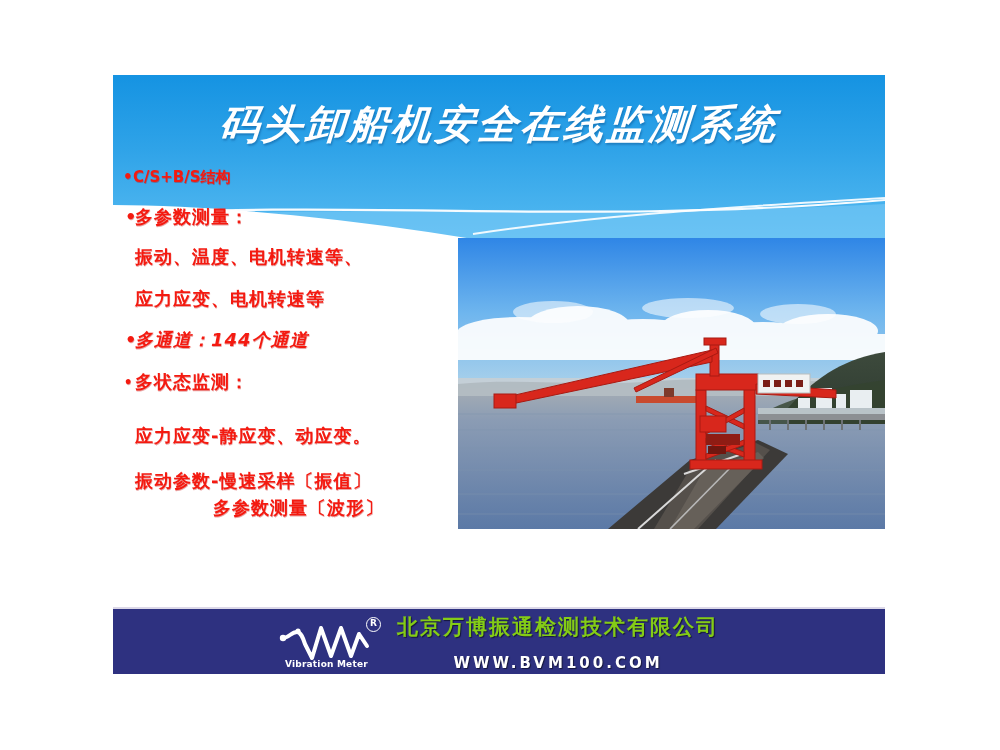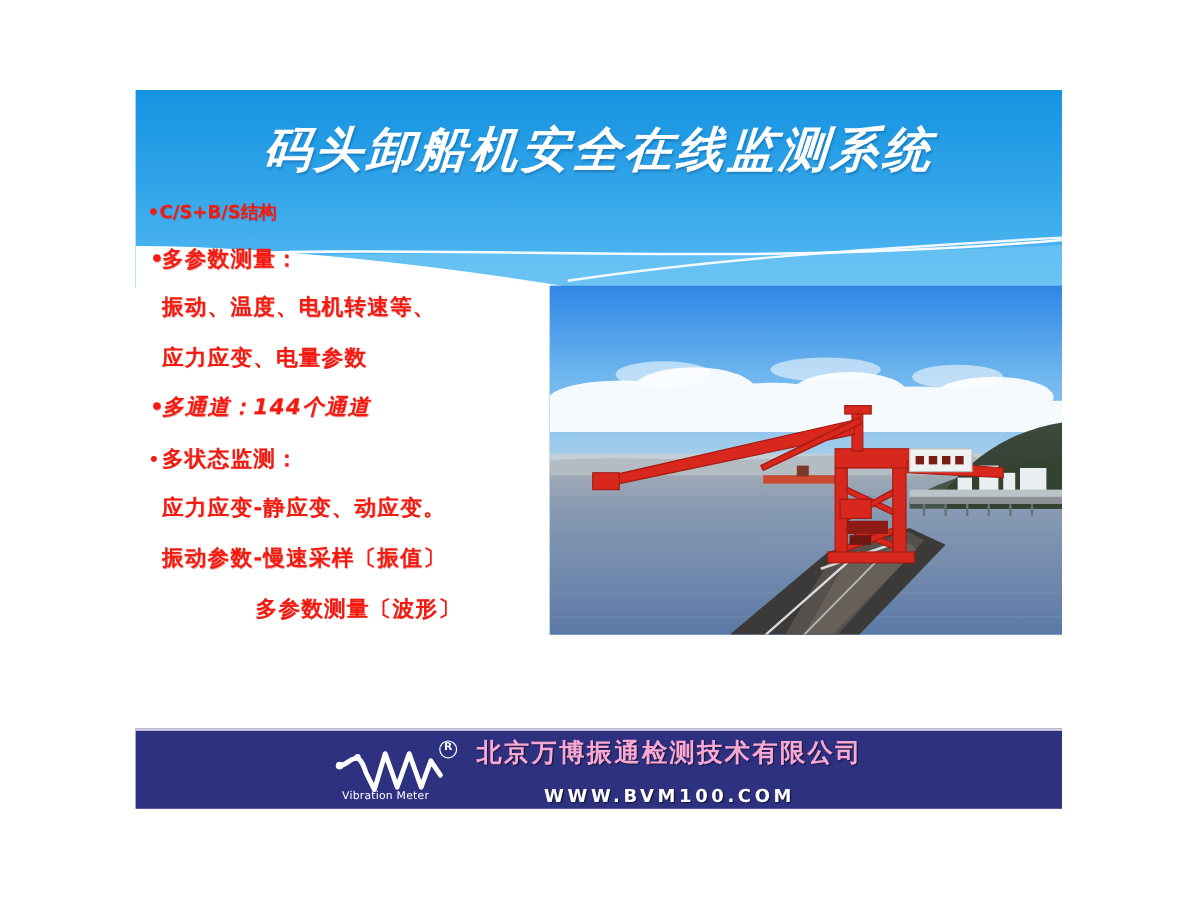--- a/index.html
+++ b/index.html
@@ -100,22 +100,22 @@
   .bullet-dot {
     display: inline-block;
     width: 10px;
   }
   .b1  { position: absolute; top: 0px;   left: 0px; }
   .b2  { position: absolute; top: 38px;  left: 2px; }
   .b3  { position: absolute; top: 78px;  left: 2px; }
   .b4  { position: absolute; top: 120px; left: 2px; }
   .b5  { position: absolute; top: 161px; left: 2px; font-style: italic; }
   .b6  { position: absolute; top: 203px; left: 2px; font-family: Liberation Serif, serif; }
-  .b7  { position: absolute; top: 245px; left: 2px; }
-  .b8  { position: absolute; top: 287px; left: 2px; }
+  .b7  { position: absolute; top: 257px; left: 2px; }
+  .b8  { position: absolute; top: 302px; left: 2px; }
   .b9  { position: absolute; top: 329px; left: 90px; }
 
   
   .photo {
     position: absolute;
     left: 458px;
     top: 238px;
     width: 427px;
     height: 291px;
     overflow: hidden;
@@ -162,33 +162,33 @@
     line-height: 11px;
     text-align: center;
     font-weight: bold;
   }
   .logo-sub {
     position: absolute;
     left: 6px;
     bottom: -1px;
     color: #ffffff;
     font-size: 9px;
-    font-weight: normal;
+    font-weight: bold;
     letter-spacing: 0.2px;
     white-space: nowrap;
   }
   .footer-texts {
     display: flex;
     flex-direction: column;
     align-items: center;
     justify-content: center;
     margin-top: 2px;
   }
   .company {
-    color: #f9a8d4;
+    color: #84cc16;
     font-size: 21px;
     font-weight: bold;
     letter-spacing: 2px;
     white-space: nowrap;
     text-shadow: 1px 1px 1px rgba(0,0,0,0.55);
   }
   .site {
     color: #ffffff;
     font-size: 15px;
     font-weight: bold;
@@ -226,21 +226,21 @@
     <div class="line latin b1">
       <span class="bullet-dot">•</span><span>C/S+B/S结构</span>
     </div>
     <div class="line b2">
       <span class="bullet-dot">•</span><span>多参数测量：</span>
     </div>
     <div class="line b3">
       <span class="bullet-dot"></span><span>振动、温度、电机转速等、</span>
     </div>
     <div class="line b4">
-      <span class="bullet-dot"></span><span>应力应变、电量参数</span>
+      <span class="bullet-dot"></span><span>应力应变、电机转速等</span>
     </div>
     <div class="line b5">
       <span class="bullet-dot">•</span><span>多通道：144个通道</span>
     </div>
     <div class="line b6">
       <span class="bullet-dot">•</span><span>多状态监测：</span>
     </div>
     <div class="line b7">
       <span class="bullet-dot"></span><span>应力应变-静应变、动应变。</span>
     </div>

